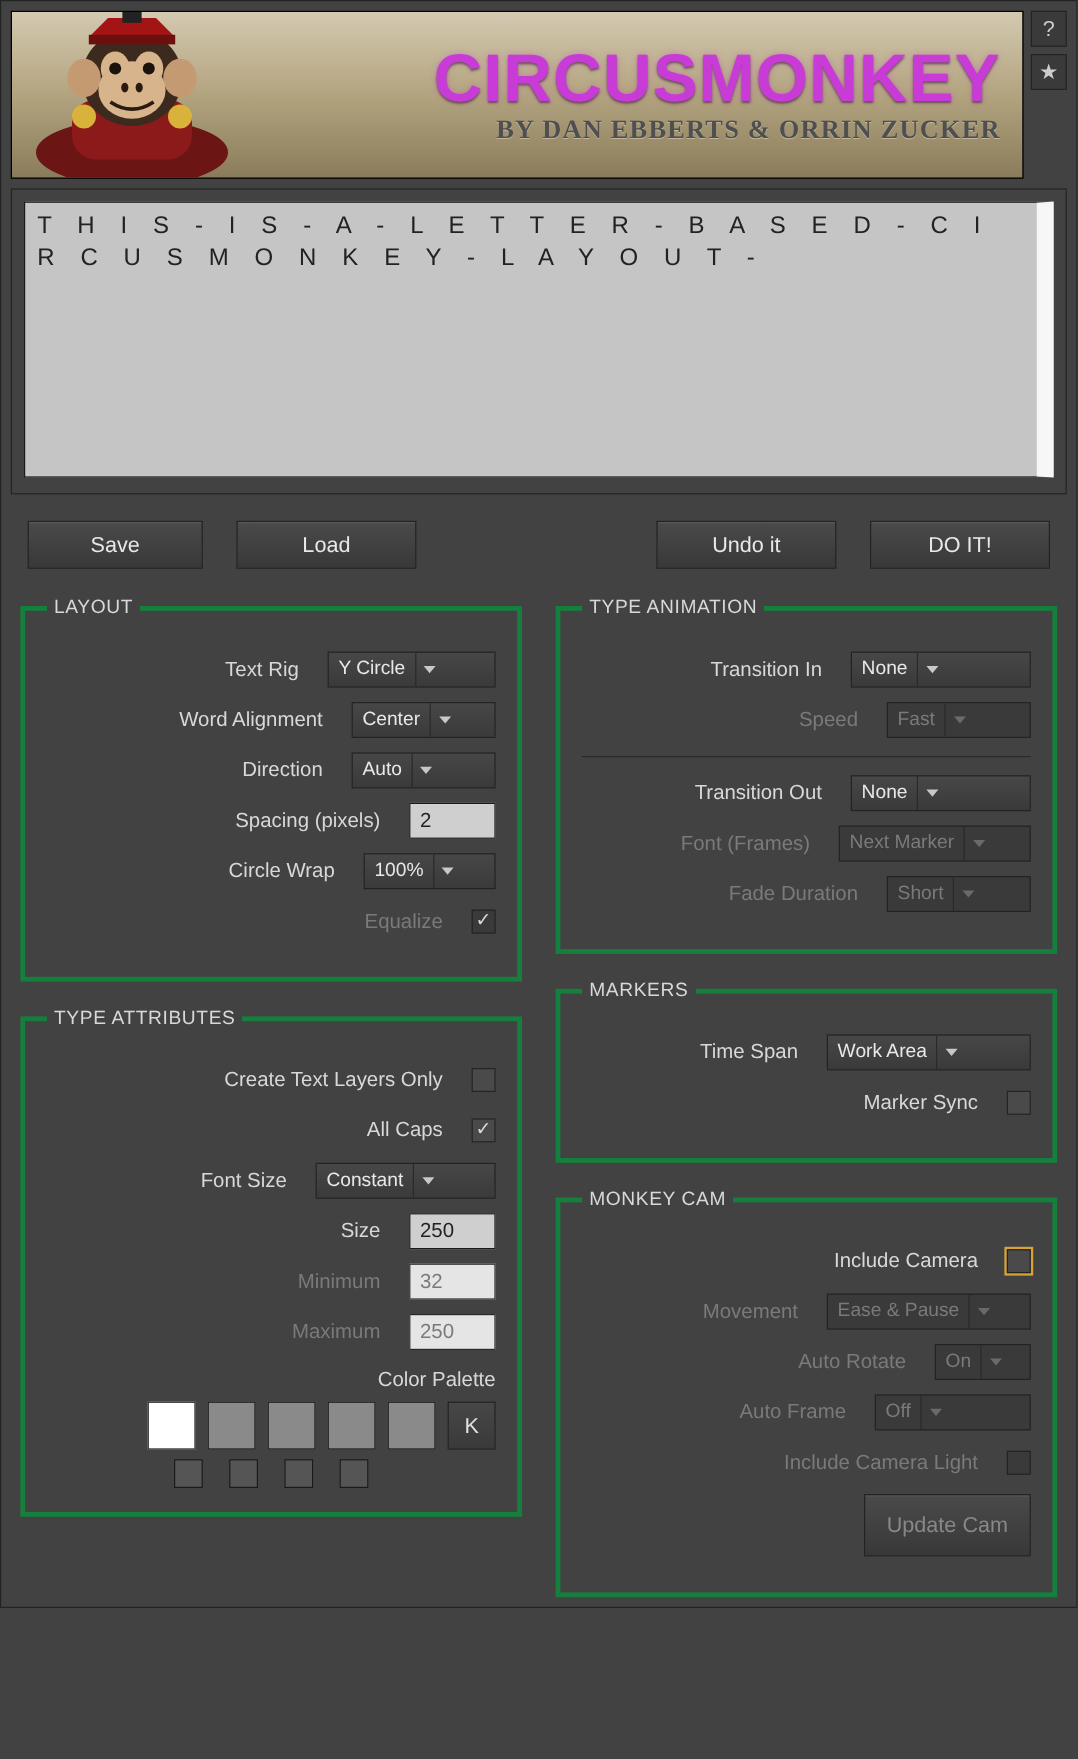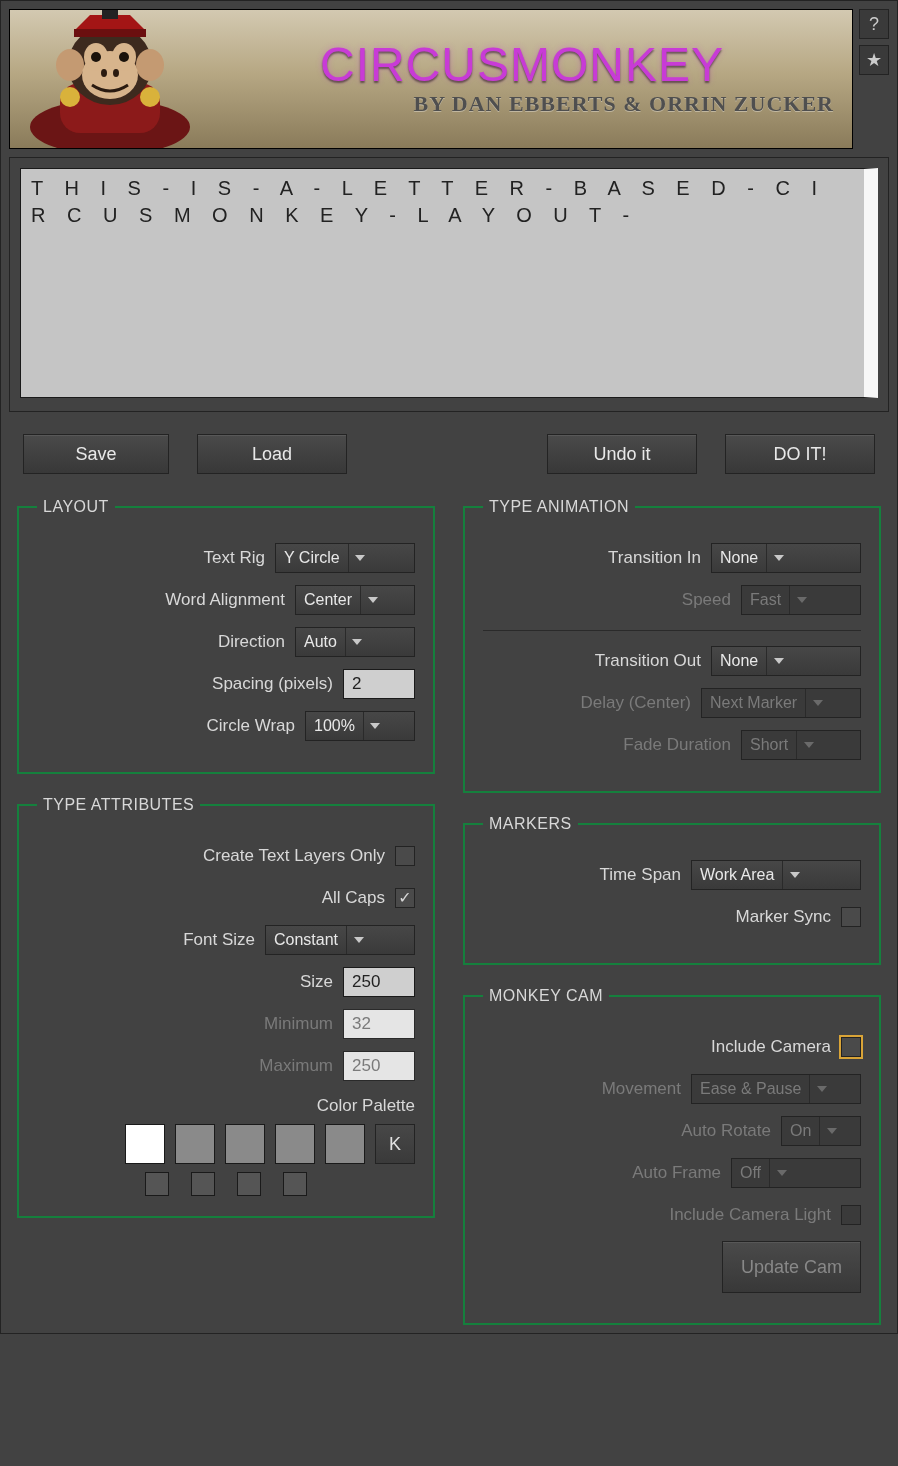--- a/index.html
+++ b/index.html
@@ -33,27 +33,26 @@
   overflow: hidden;
 }
 .banner .monkey {
   width: 200px; height: 140px;
   position: relative;
 }
 .banner .monkey svg { position: absolute; top: 0; left: 0; }
 .banner-text { flex: 1; text-align: right; padding-right: 18px; }
 .banner-title {
   font-family: Impact, "Arial Black", sans-serif;
-  font-size: 48px;
-  font-weight: 400;
+  font-size: 56px;
+  font-weight: 700;
   letter-spacing: 1px;
   color: #c83bd6;
   text-shadow: 0 0 6px rgba(200,59,214,.35), 0 2px 2px rgba(0,0,0,.5);
   line-height: 1;
-  text-align: center;
 }
 .banner-sub {
   font-family: Georgia, serif;
   font-size: 22px;
   font-weight: bold;
   letter-spacing: 1px;
   color: #4f4f4f;
   text-shadow: 0 1px 0 rgba(255,255,255,.35);
   margin-top: 2px;
 }
@@ -94,35 +93,35 @@
   background: linear-gradient(180deg,#4a4a4a,#383838);
   border: 1px solid #232323;
   color: #e8e8e8;
   font-size: 18px;
   cursor: pointer;
   box-shadow: inset 0 1px 0 rgba(255,255,255,.08);
 }
 .cols { display: flex; gap: 28px; padding: 0 8px; }
 .col { flex: 1; display: flex; flex-direction: column; gap: 22px; }
 fieldset {
-  border: 2px solid #15803d;
+  border: 4px solid #15803d;
   padding: 16px 18px 20px 18px;
   position: relative;
 }
 legend {
   padding: 0 6px;
   font-size: 16px;
   color: #d8d8d8;
   letter-spacing: .5px;
 }
 .row {
   display: flex;
   align-items: center;
   justify-content: flex-end;
-  gap: 10px;
+  gap: 24px;
   margin: 10px 0;
   min-height: 32px;
 }
 .row label { color: #d8d8d8; font-size: 17px; text-align: right; }
 .row.disabled label, .row.disabled .sel, .row.disabled .num, .row.disabled .chk { color: #7a7a7a; }
 .sel {
   height: 30px;
   background: linear-gradient(180deg,#474747,#3a3a3a);
   border: 1px solid #232323;
   color: #e8e8e8;
@@ -274,20 +273,24 @@
         </div>
 
         <div class="row">
           <label>Circle Wrap</label>
           <div class="sel" style="width:110px">
             <span>100%</span>
               <span class="caret"></span>
           </div>
         </div>
 
+        <div class="row disabled">
+          <label>Equalize</label>
+          <span class="chk checked disabled"></span>
+        </div>
       </fieldset>
 
       <fieldset>
         <legend>TYPE ATTRIBUTES</legend>
 
         <div class="row">
           <label>Create Text Layers Only</label>
           <span class="chk"></span>
         </div>
 
@@ -364,21 +367,21 @@
 
         <div class="row">
           <label>Transition Out</label>
           <div class="sel" style="width:150px">
             <span>None</span>
               <span class="caret"></span>
           </div>
         </div>
 
         <div class="row disabled">
-          <label>Delay (Center)</label>
+          <label>Font (Frames)</label>
           <div class="sel disabled" style="width:160px">
             <span>Next Marker</span>
               <span class="caret"></span>
           </div>
         </div>
 
         <div class="row disabled">
           <label>Fade Duration</label>
           <div class="sel disabled" style="width:120px">
             <span>Short</span>

